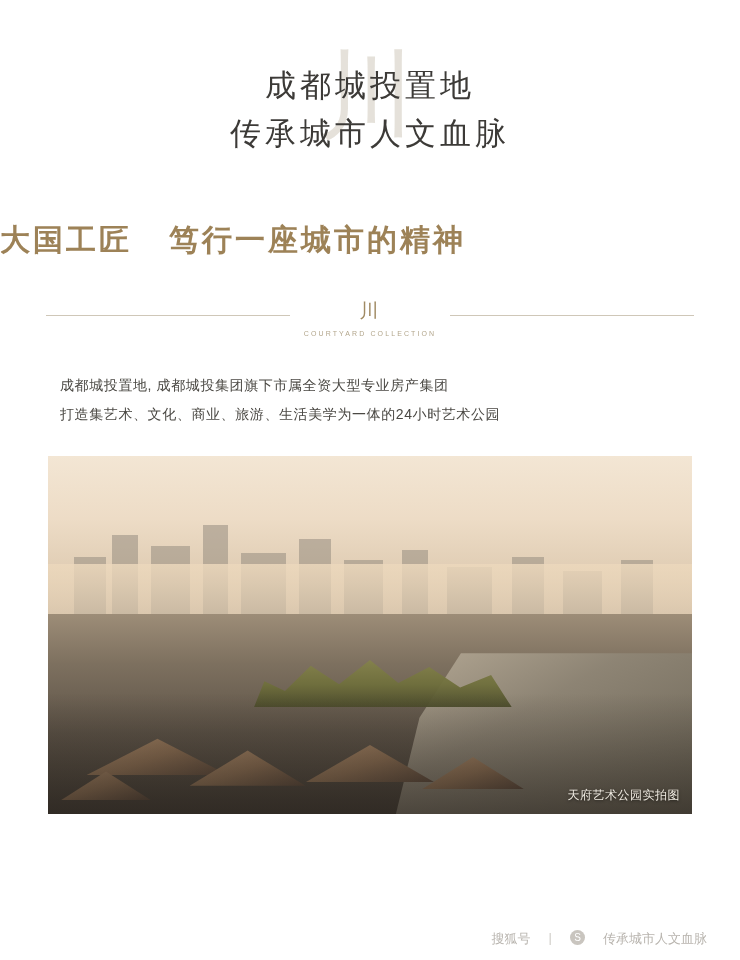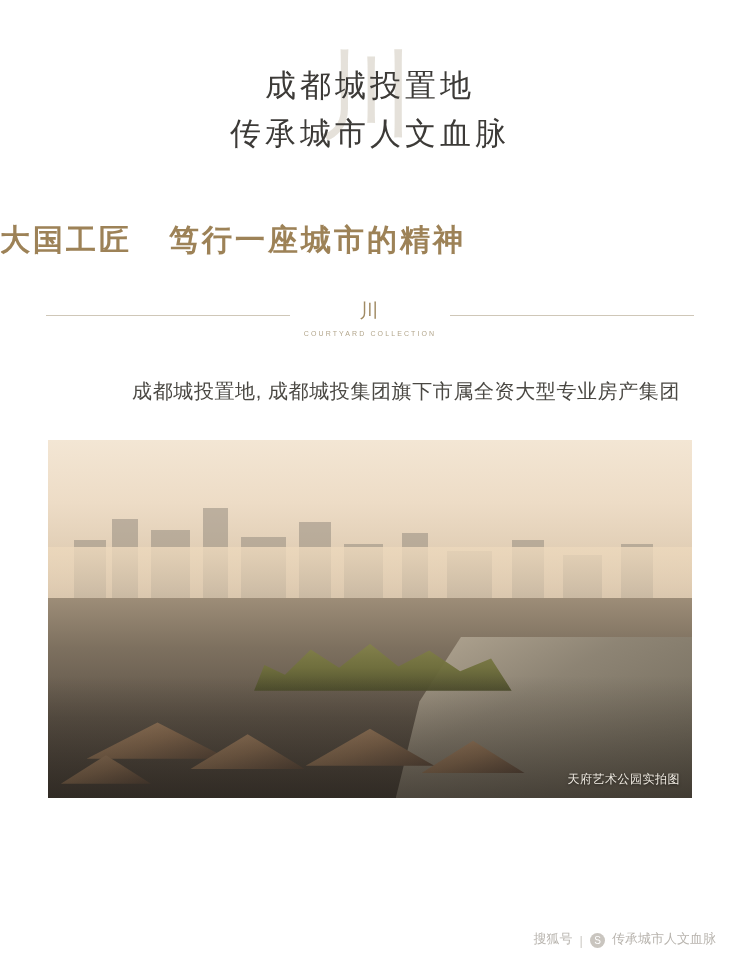--- a/index.html
+++ b/index.html
@@ -101,23 +101,23 @@
     font-size: 7px;
     letter-spacing: 2.1px;
     color: #b3a68c;
     font-family: "Liberation Sans", sans-serif;
   }
 
   
   .copy {
     margin: 38px auto 0;
     width: 620px;
-    text-align: right;
+    text-align: left;
     color: #4a4843;
-    font-size: 20px;
+    font-size: 14px;
     line-height: 2.05;
     letter-spacing: .6px;
     font-family: "Liberation Sans", "DejaVu Sans", sans-serif;
   }
   .copy p { margin: 0; }
 
   
   .photo-frame {
     position: relative;
     margin: 28px auto 0;
@@ -180,25 +180,25 @@
     color: #f1ece3;
     font-size: 12px;
     letter-spacing: .5px;
     font-family: "Liberation Sans", "DejaVu Sans", sans-serif;
     text-shadow: 0 1px 3px rgba(0,0,0,.6);
   }
 
   
   .footer {
     position: absolute;
-    right: 24px;
+    right: 33px;
     bottom: 12px;
     display: flex;
-    align-items: flex-end;
-    gap: 7px;
+    align-items: flex-start;
+    gap: 18px;
     color: #b8b4ae;
     font-size: 13px;
     font-family: "Liberation Sans", "DejaVu Sans", sans-serif;
   }
   .footer .sep { color: #cfccc7; }
   .sohu-badge {
     display: inline-flex;
     align-items: center;
     justify-content: center;
     width: 15px; height: 15px;
@@ -232,20 +232,21 @@
     <div class="rule"></div>
     <div class="emblem-wrap">
       <div class="emblem">川</div>
       <div class="emblem-sub">COURTYARD COLLECTION</div>
     </div>
     <div class="rule"></div>
   </div>
 
   <div class="copy">
     <p>成都城投置地, 成都城投集团旗下市属全资大型专业房产集团</p>
+    <p>打造集艺术、文化、商业、旅游、生活美学为一体的24小时艺术公园</p>
   </div>
 
   <div class="photo-frame">
     <div class="sky"></div>
     <div class="sky-block" style="left:4%;  width:5%;  height:16%;"></div>
     <div class="sky-block" style="left:10%; width:4%;  height:22%;"></div>
     <div class="sky-block" style="left:16%; width:6%;  height:19%;"></div>
     <div class="sky-block" style="left:24%; width:4%;  height:25%;"></div>
     <div class="sky-block" style="left:30%; width:7%;  height:17%;"></div>
     <div class="sky-block" style="left:39%; width:5%;  height:21%;"></div>

